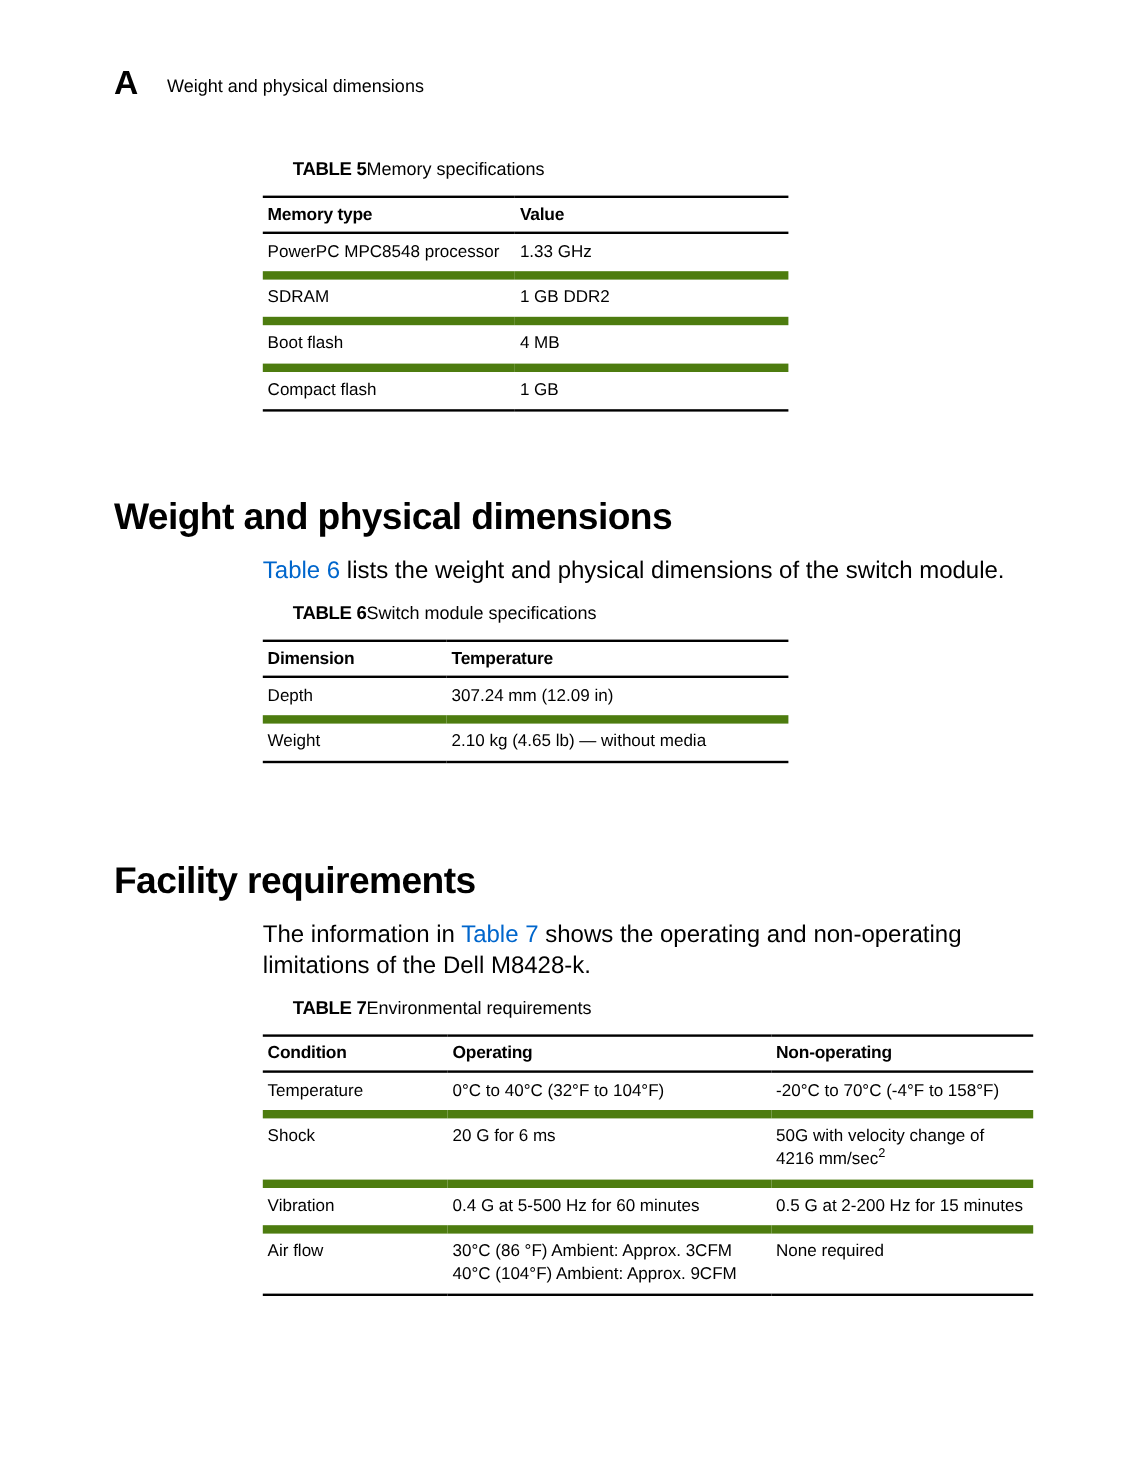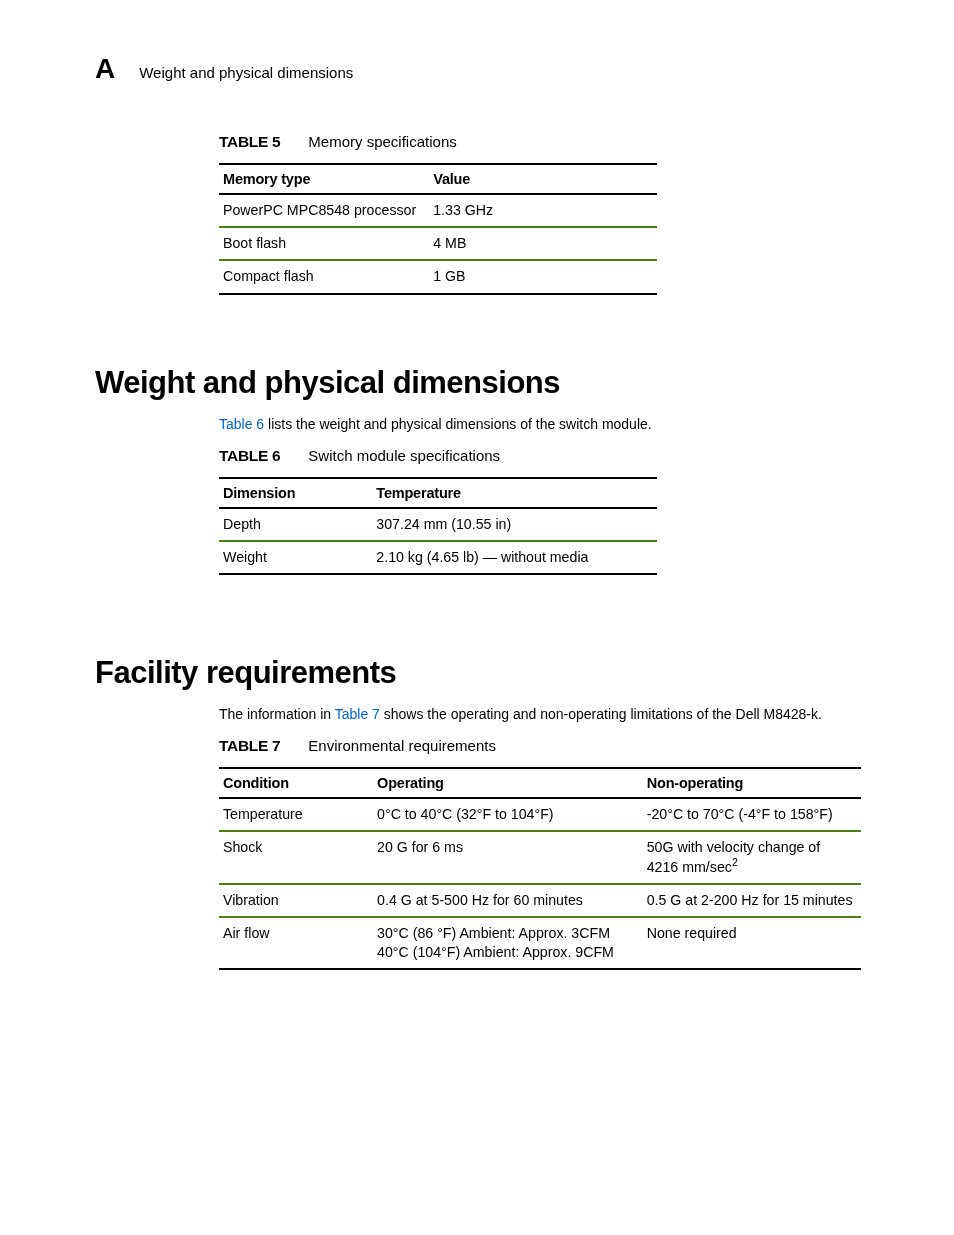--- a/index.html
+++ b/index.html
@@ -38,24 +38,24 @@
   }
   .narrow-table {
     width: 438px;
   }
   .wide-table {
     width: 642px;
   }
   .table-caption {
     display: flex;
     align-items: baseline;
-    gap: 28px;
     font-size: 15px;
     margin-bottom: 4px;
     margin-top: 4px;
+    margin-left: 25px;
   }
   .table-caption-label {
     font-family: "Arial Narrow", Arial, sans-serif;
     font-weight: bold;
     font-stretch: condensed;
     letter-spacing: -0.3px;
     font-size: 15.5px;
   }
   .table-caption-text {
     font-size: 15px;
@@ -72,37 +72,37 @@
     font-weight: bold;
     font-stretch: condensed;
     letter-spacing: -0.2px;
     font-size: 14.5px;
     padding: 6px 6px 6px 4px;
     border-top: 2px solid #000;
     border-bottom: 2px solid #000;
   }
   tbody tr td {
     padding: 6px 6px 6px 4px;
-    border-bottom: 2px solid #4d7c0f;
+    border-bottom: 7px solid #4d7c0f;
     vertical-align: top;
     line-height: 1.35;
   }
   tbody tr:last-child td {
     border-bottom: 2px solid #000;
   }
   h1.section {
     font-family: "Arial Narrow", Arial, sans-serif;
     font-stretch: condensed;
     font-weight: bold;
     font-size: 31px;
     letter-spacing: -0.5px;
     margin: 0 0 14px 0;
   }
   .intro {
-    font-size: 14px;
+    font-size: 20px;
     margin-bottom: 14px;
     line-height: 1.3;
   }
   .link {
     color: #0066cc;
   }
   .vspace-large { height: 70px; }
   .vspace-xlarge { height: 80px; }
   sup { font-size: 0.75em; line-height: 0; }
 </style>
@@ -132,20 +132,24 @@
             <th>Memory type</th>
             <th>Value</th>
           </tr>
         </thead>
         <tbody>
           <tr>
               <td>PowerPC MPC8548 processor</td>
               <td>1.33 GHz</td>
             </tr>
           <tr>
+              <td>SDRAM</td>
+              <td>1 GB DDR2</td>
+            </tr>
+          <tr>
               <td>Boot flash</td>
               <td>4 MB</td>
             </tr>
           <tr>
               <td>Compact flash</td>
               <td>1 GB</td>
             </tr>
         </tbody>
       </table>
     </div>
@@ -171,21 +175,21 @@
           </colgroup>
         <thead>
           <tr>
             <th>Dimension</th>
             <th>Temperature</th>
           </tr>
         </thead>
         <tbody>
           <tr>
               <td>Depth</td>
-              <td>307.24 mm (10.55 in)</td>
+              <td>307.24 mm (12.09 in)</td>
             </tr>
           <tr>
               <td>Weight</td>
               <td>2.10 kg (4.65 lb) — without media</td>
             </tr>
         </tbody>
       </table>
     </div>
   </div>
 

